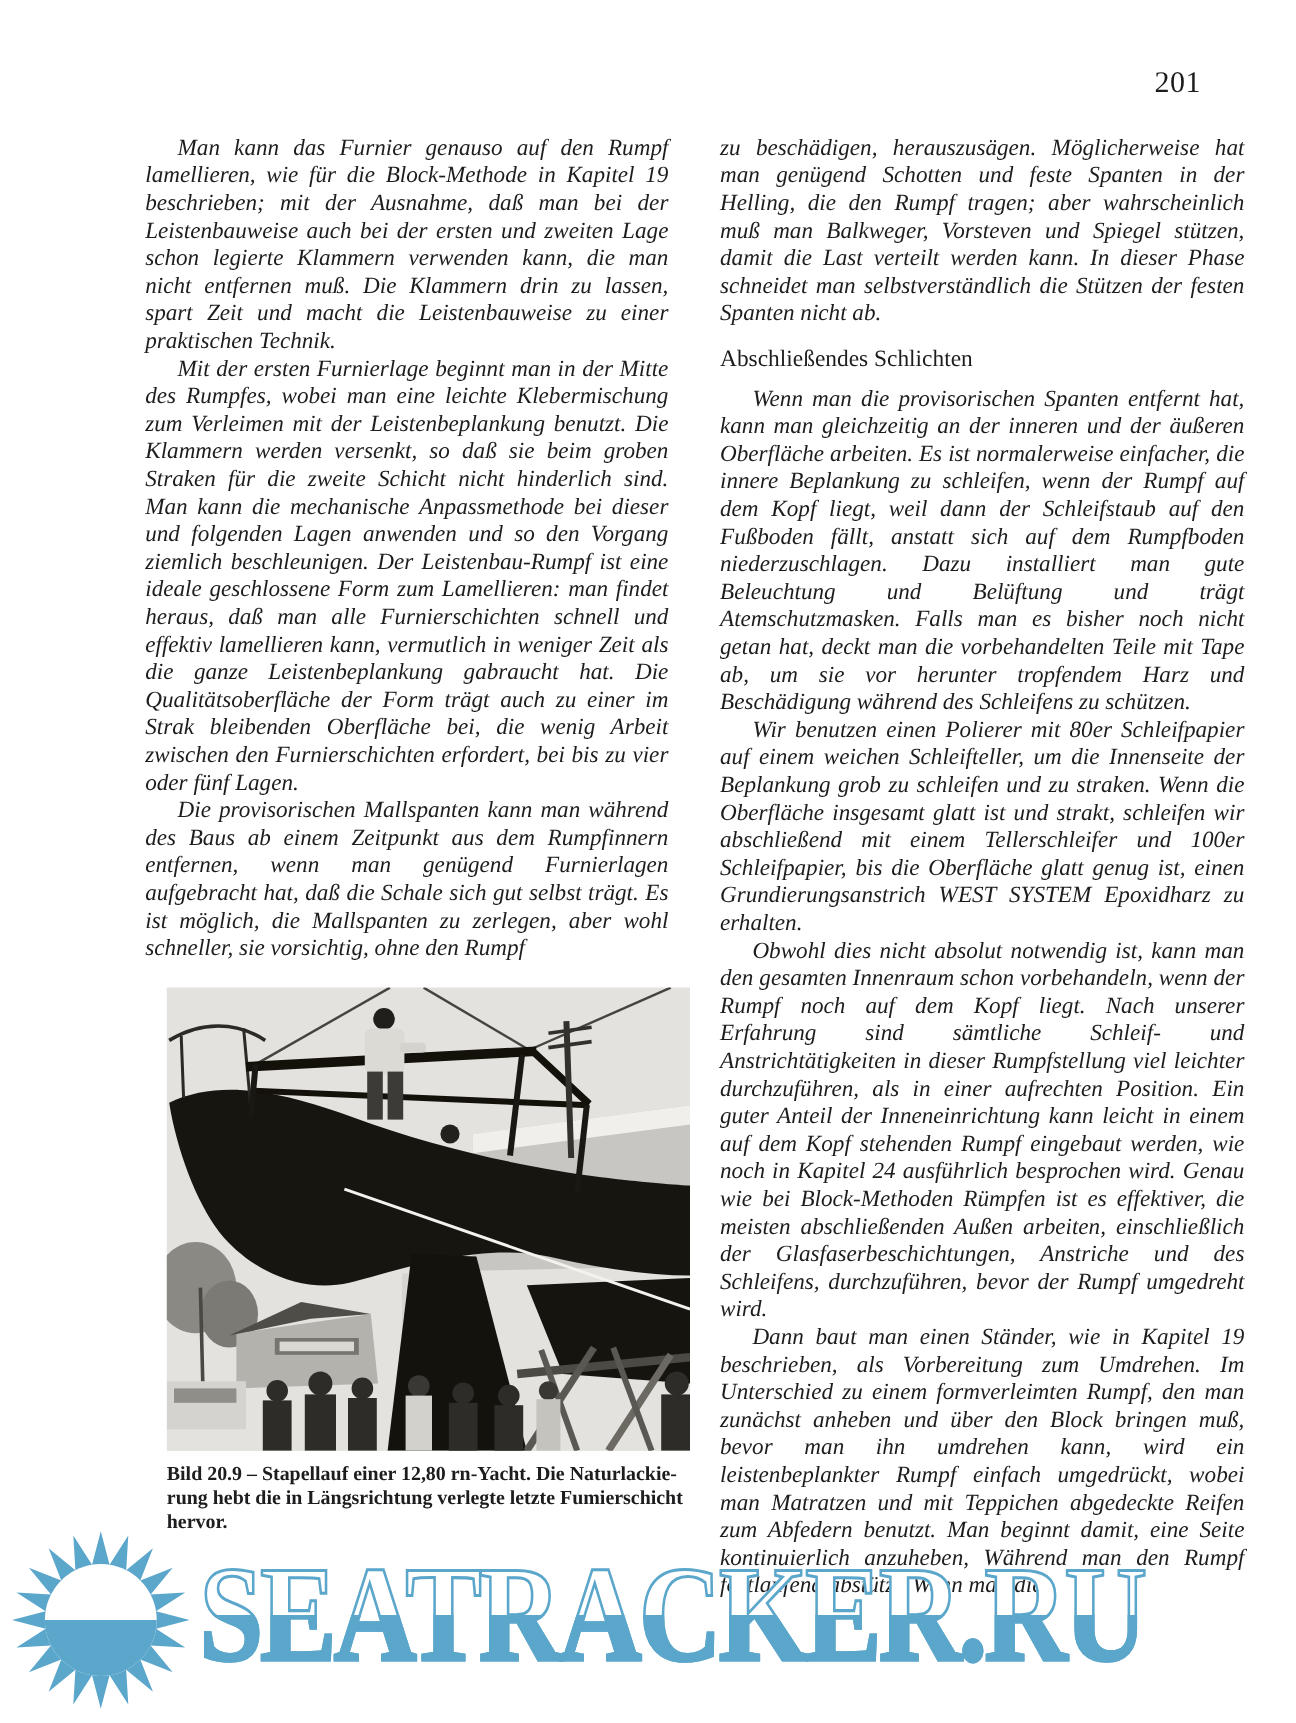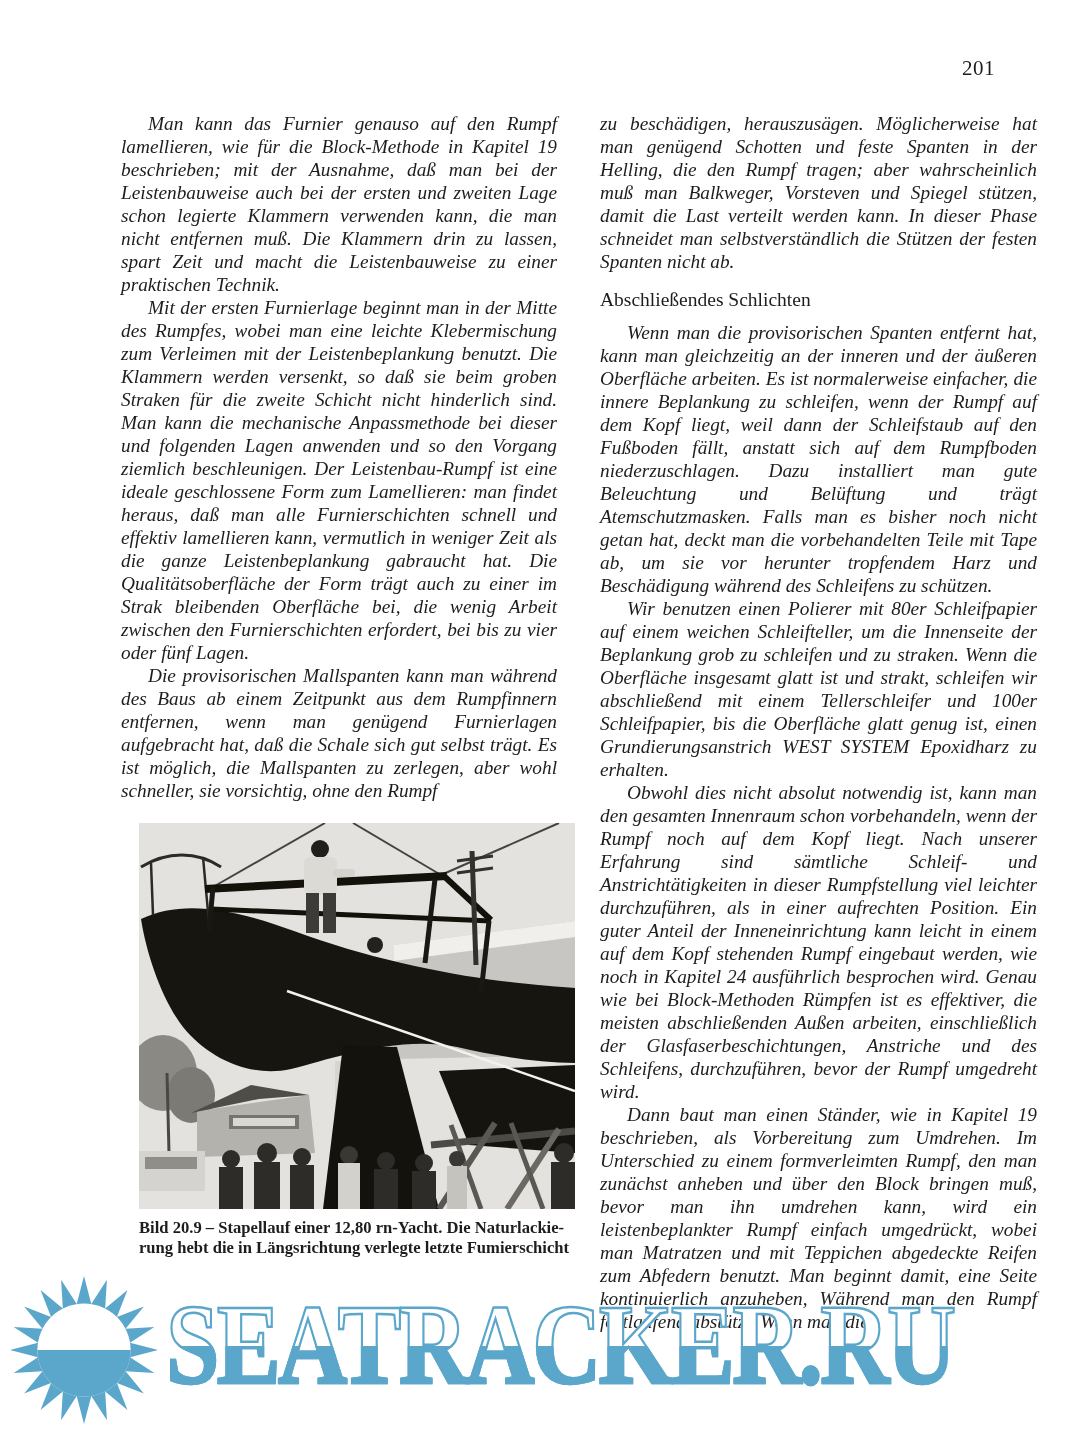--- a/index.html
+++ b/index.html
@@ -1,18 +1,18 @@
 <!DOCTYPE html>
 <html><head>
 <meta charset="utf-8">
 <style>
   html,body{margin:0;padding:0;}
   .page{position:relative;width:1080px;height:1436px;background:#ffffff;overflow:hidden;
         font-family:"Liberation Serif", serif;color:#1d1d1f;}
-  .page-number{position:absolute;top:56px;left:962px;font-size:21px;letter-spacing:.5px;}
+  .page-number{position:absolute;top:56px;left:962px;font-size:25px;letter-spacing:.5px;}
   .col{position:absolute;top:112px;width:436px;}
   .col-left{left:121px;}
   .col-right{left:600px;width:437px;}
   p.body-par{margin:0;text-align:justify;font-size:19.3px;line-height:23px;text-indent:27px;hyphens:manual;font-style:italic;}
   p.no-indent{text-indent:0;}
   h3.section-heading{margin:15px 0 10px 0;font-size:19.5px;line-height:23px;font-weight:normal;}
   .figure{position:absolute;left:121px;top:823px;width:488px;padding-left:18px;}
   .figure svg{display:block;background:#e2e1dd;}
   .figure-caption{margin-top:9px;font-weight:bold;font-size:16.6px;line-height:20px;text-align:left;}
   .watermark{position:absolute;left:0;top:1272px;width:1052px;height:164px;}
@@ -125,20 +125,21 @@
       </g>
 
       <circle cx="210" cy="332" r="9" fill="#3a3834"></circle>
       <rect x="199" y="340" width="22" height="46" fill="#d2d1cc"></rect>
       <circle cx="318" cy="336" r="8" fill="#3a3834"></circle>
       <rect x="308" y="343" width="20" height="43" fill="#c4c3be"></rect>
     </svg>
     <div class="figure-caption">
       <div>Bild 20.9 – Stapellauf einer 12,80 rn-Yacht. Die Naturlackie-</div>
       <div>rung hebt die in Längsrichtung verlegte letzte Fumierschicht</div>
+      <div>hervor.</div>
     </div>
   </div>
 
   <div class="watermark">
     <svg class="sun" width="152" height="152" viewBox="0 0 150 150">
       <polygon id="sun-rays" points="148.0,75.0 120.4,82.2 144.4,97.6 116.0,95.9 134.1,117.9 107.5,107.5 117.9,134.1 95.9,116.0 97.6,144.4 82.2,120.4 75.0,148.0 67.8,120.4 52.4,144.4 54.1,116.0 32.1,134.1 42.5,107.5 15.9,117.9 34.0,95.9 5.6,97.6 29.6,82.2 2.0,75.0 29.6,67.8 5.6,52.4 34.0,54.1 15.9,32.1 42.5,42.5 32.1,15.9 54.1,34.0 52.4,5.6 67.8,29.6 75.0,2.0 82.2,29.6 97.6,5.6 95.9,34.0 117.9,15.9 107.5,42.5 134.1,32.1 116.0,54.1 144.4,52.4 120.4,67.8" fill="#5ba6cb"></polygon>
       <circle cx="75" cy="75" r="46" fill="#ffffff"></circle>
       <path id="sun-disc-bottom" d="M 29,75 A 46,46 0 0 0 121,75 Z" fill="#5ba6cb"></path>
     </svg>
     <span class="watermark-text" style="-webkit-text-stroke: 2.5px rgb(91, 166, 203); background-image: linear-gradient(rgb(255, 255, 255) 0%, rgb(255, 255, 255) 51%, rgb(91, 166, 203) 51%, rgb(91, 166, 203) 100%);">SEATRACKER.RU</span>

